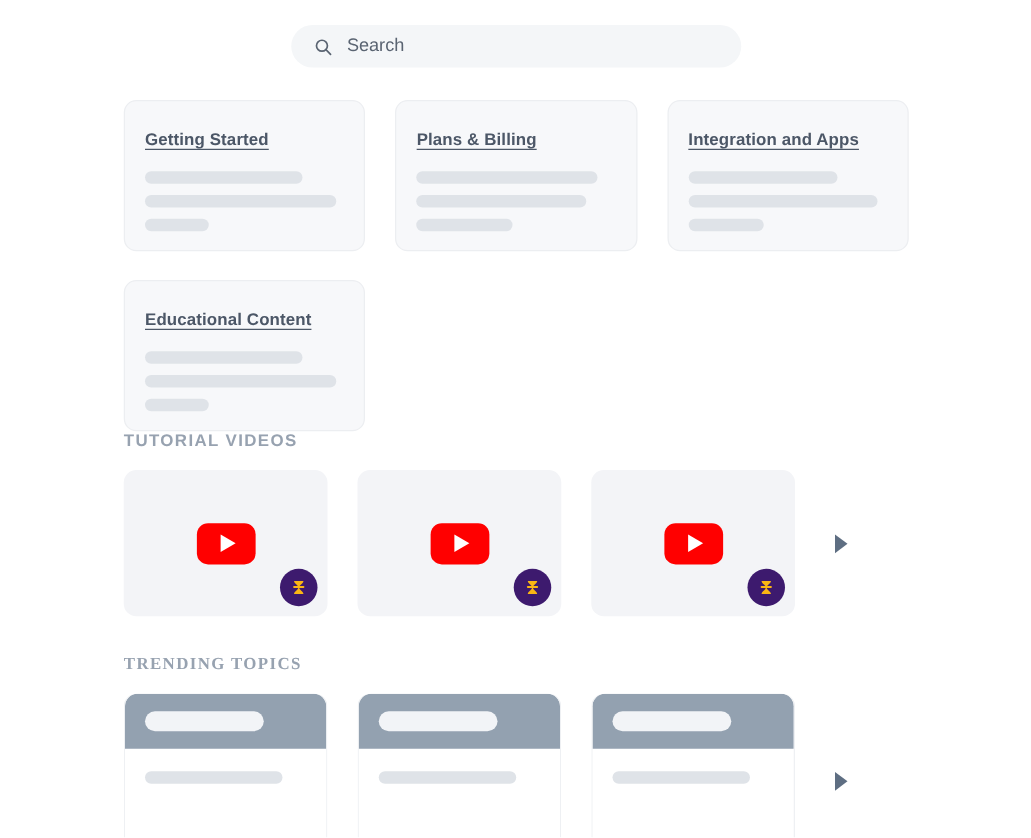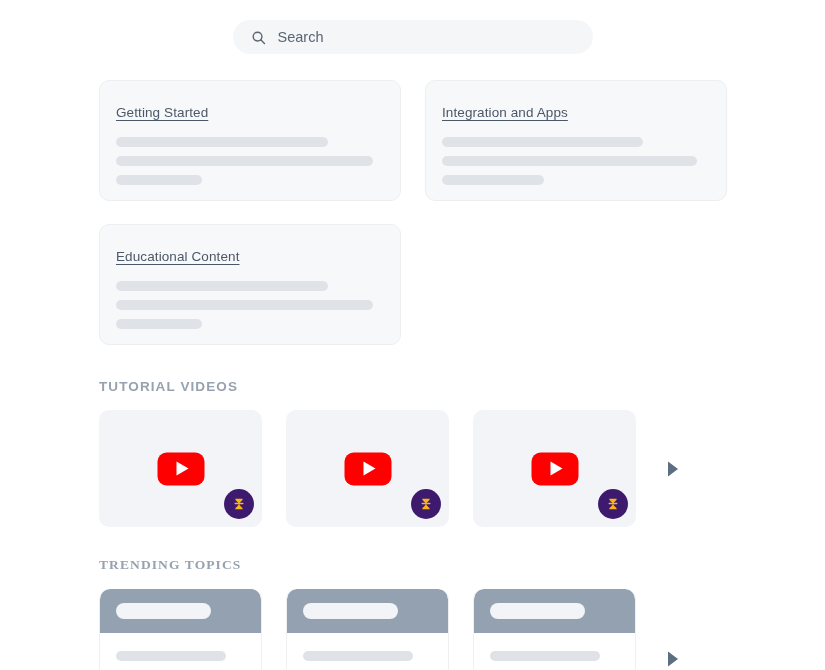--- a/index.html
+++ b/index.html
@@ -56,24 +56,25 @@
     width: 100%;
     padding: 0;
   }
   .search-input::placeholder { color: #5a6472; opacity: 1; }
 
   
   .cat-grid {
     margin: 26px 0 0 0;
     padding: 0 98px 0 99px;
     display: grid;
-    grid-template-columns: repeat(2, 1fr);
+    grid-template-columns: repeat(3, 1fr);
     column-gap: 24px;
     row-gap: 23px;
     box-sizing: border-box;
+    font-weight: bold;
   }
   .cat-card {
     background: #f7f8fa;
     border: 1px solid #eceef1;
     border-radius: 10px;
     height: 121px;
     box-sizing: border-box;
     padding: 22px 16px 0 16px;
   }
   .cat-title {
@@ -94,21 +95,21 @@
 
   
   .section-head {
     margin: 0;
     padding: 0 0 0 99px;
     font-size: 13.5px;
     letter-spacing: 1.1px;
     color: #97a2b0;
     font-weight: bold;
   }
-  .sec-videos { margin-top: 34px; }
+  .sec-videos { }
   .sec-trending { margin-top: 30px; font-family: Liberation Serif, serif; }
 
   
   .carousel {
     display: flex;
     align-items: center;
     padding: 0 0 0 99px;
     margin-top: 16px;
   }
   .carousel-track {
@@ -216,20 +217,28 @@
     <div class="cat-card">
       <a class="cat-title">Getting Started</a>
       <div class="skel-list">
         <div class="skel" style="width:79%"></div>
         <div class="skel" style="width:96%"></div>
         <div class="skel" style="width:32%"></div>
       </div>
     </div>
 
 
+    <div class="cat-card">
+      <a class="cat-title">Plans &amp; Billing</a>
+      <div class="skel-list">
+        <div class="skel" style="width:91%"></div>
+        <div class="skel" style="width:85%"></div>
+        <div class="skel" style="width:48%"></div>
+      </div>
+    </div>
 
     <div class="cat-card">
       <a class="cat-title">Integration and Apps</a>
       <div class="skel-list">
         <div class="skel" style="width:75%"></div>
         <div class="skel" style="width:95%"></div>
         <div class="skel" style="width:38%"></div>
       </div>
     </div>
 

